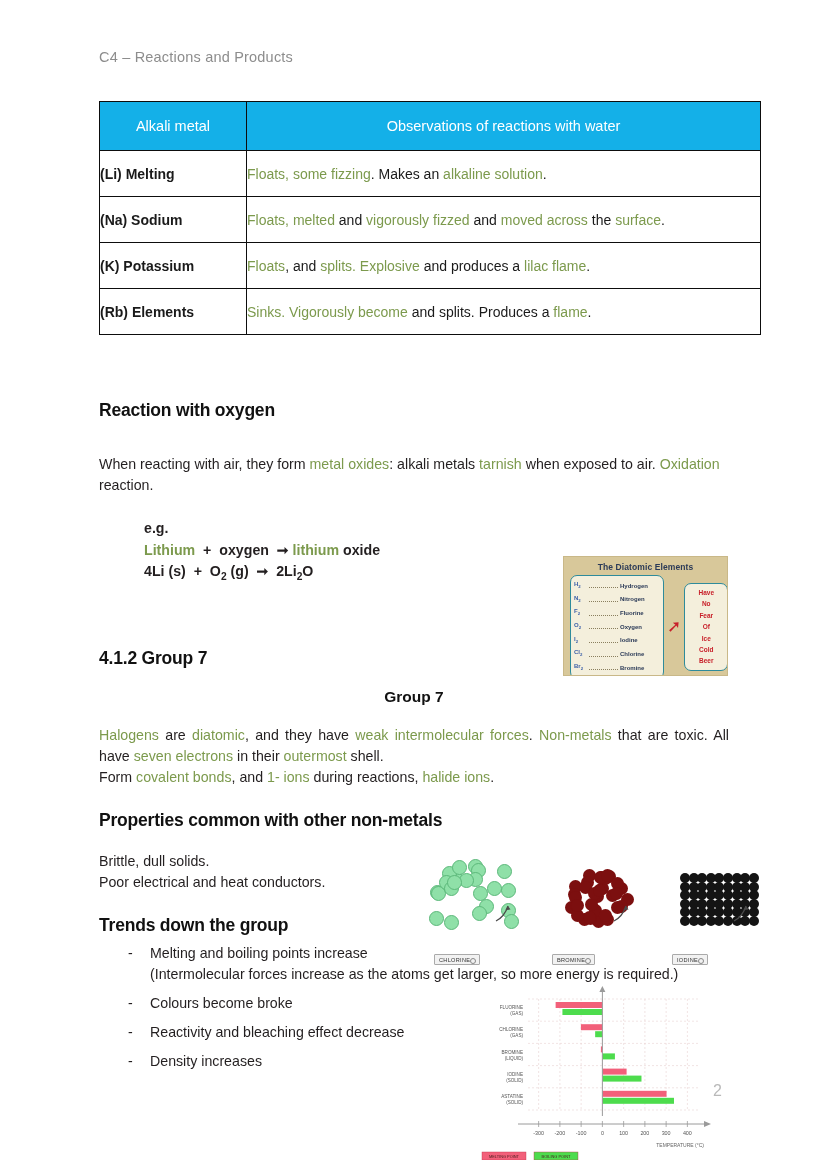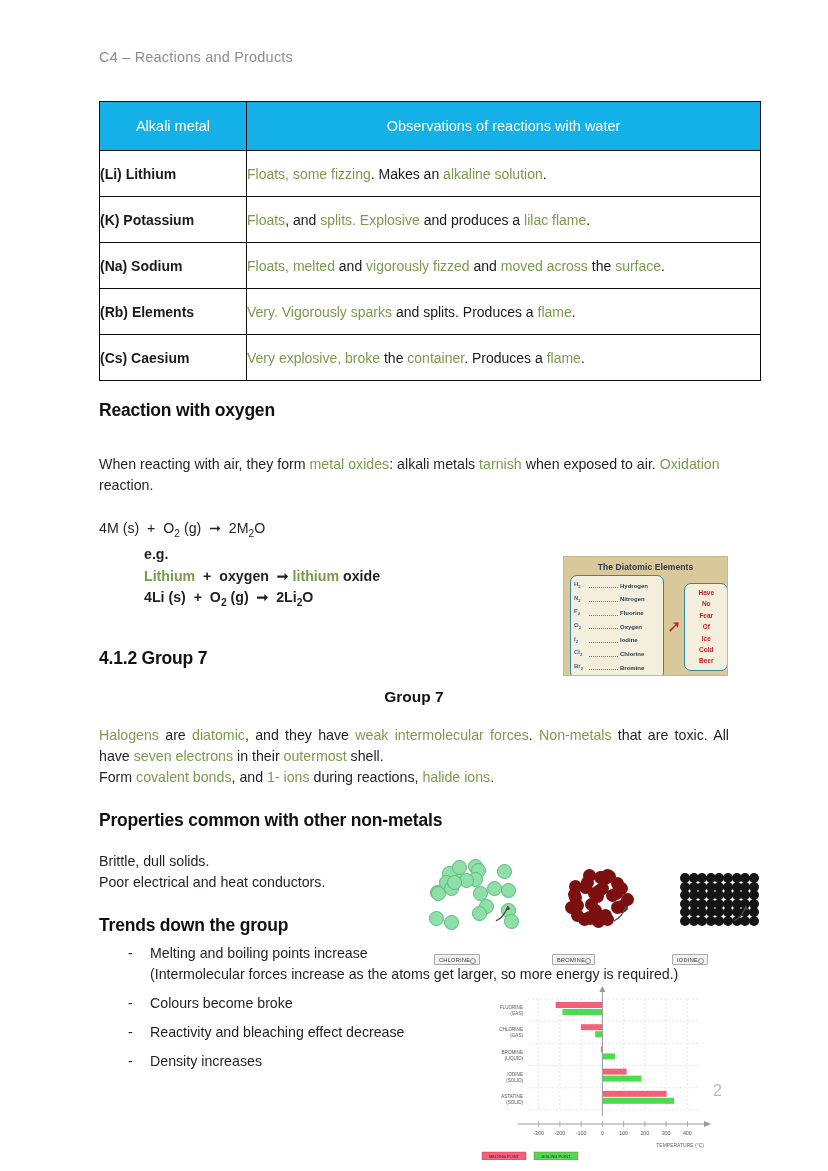--- a/index.html
+++ b/index.html
@@ -302,50 +302,43 @@
 
   <table class="alkali-table">
     <thead>
       <tr>
         <th class="col-metal">Alkali metal</th>
         <th>Observations of reactions with water</th>
       </tr>
     </thead>
     <tbody id="table-body">
         <tr>
-          <td class="row-cell-metal">(Li) Lithium</td>
+          <td class="row-cell-metal">(Li) Melting</td>
           <td class="row-cell-obs"><span class="g">Floats, some fizzing</span><span>. Makes an </span><span class="g">alkaline solution</span><span>.</span></td>
+        </tr>
+        <tr>
+          <td class="row-cell-metal">(Na) Sodium</td>
+          <td class="row-cell-obs"><span class="g">Floats, melted</span><span> and </span><span class="g">vigorously fizzed</span><span> and </span><span class="g">moved across</span><span> the </span><span class="g">surface</span><span>.</span></td>
         </tr>
         <tr>
           <td class="row-cell-metal">(K) Potassium</td>
           <td class="row-cell-obs"><span class="g">Floats</span><span>, and </span><span class="g">splits. Explosive</span><span> and produces a </span><span class="g">lilac flame</span><span>.</span></td>
         </tr>
         <tr>
-          <td class="row-cell-metal">(Na) Sodium</td>
-          <td class="row-cell-obs"><span class="g">Floats, melted</span><span> and </span><span class="g">vigorously fizzed</span><span> and </span><span class="g">moved across</span><span> the </span><span class="g">surface</span><span>.</span></td>
-        </tr>
-        <tr>
           <td class="row-cell-metal">(Rb) Elements</td>
-          <td class="row-cell-obs"><span class="g">Very. Vigorously sparks</span><span> and splits. Produces a </span><span class="g">flame</span><span>.</span></td>
-        </tr>
-        <tr>
-          <td class="row-cell-metal">(Cs) Caesium</td>
-          <td class="row-cell-obs"><span class="g">Very explosive, broke</span><span> the </span><span class="g">container</span><span>. Produces a </span><span class="g">flame</span><span>.</span></td>
+          <td class="row-cell-obs"><span class="g">Sinks. Vigorously become</span><span> and splits. Produces a </span><span class="g">flame</span><span>.</span></td>
         </tr>
       </tbody>
   </table>
 
   <h2 class="sec h-reaction">Reaction with oxygen</h2>
 
   <div class="para p-oxy" id="para-oxygen"><span>When reacting with air, they form </span><span class="g">metal oxides</span><span>: alkali metals </span><span class="g">tarnish</span><span> when exposed to air. </span><span class="g">Oxidation</span><span> reaction.</span></div>
 
   <div class="equations">
-    <div>
-      4M (s)&nbsp; +&nbsp; O<sub>2</sub> (g)&nbsp; <span class="arrow">➞</span>&nbsp; 2M<sub>2</sub>O
-    </div>
     <div class="eq-indent">e.g.</div>
     <div class="eq-indent">
       <span class="g">Lithium</span><span>&nbsp; +&nbsp; oxygen&nbsp; </span>
       <span class="arrow">➞</span>
       <span class="g"> lithium</span><span> oxide</span>
     </div>
     <div class="eq-indent">
       4Li (s)&nbsp; +&nbsp; O<sub>2</sub> (g)&nbsp; <span class="arrow">➞</span>&nbsp; 2Li<sub>2</sub>O
     </div>
   </div>

